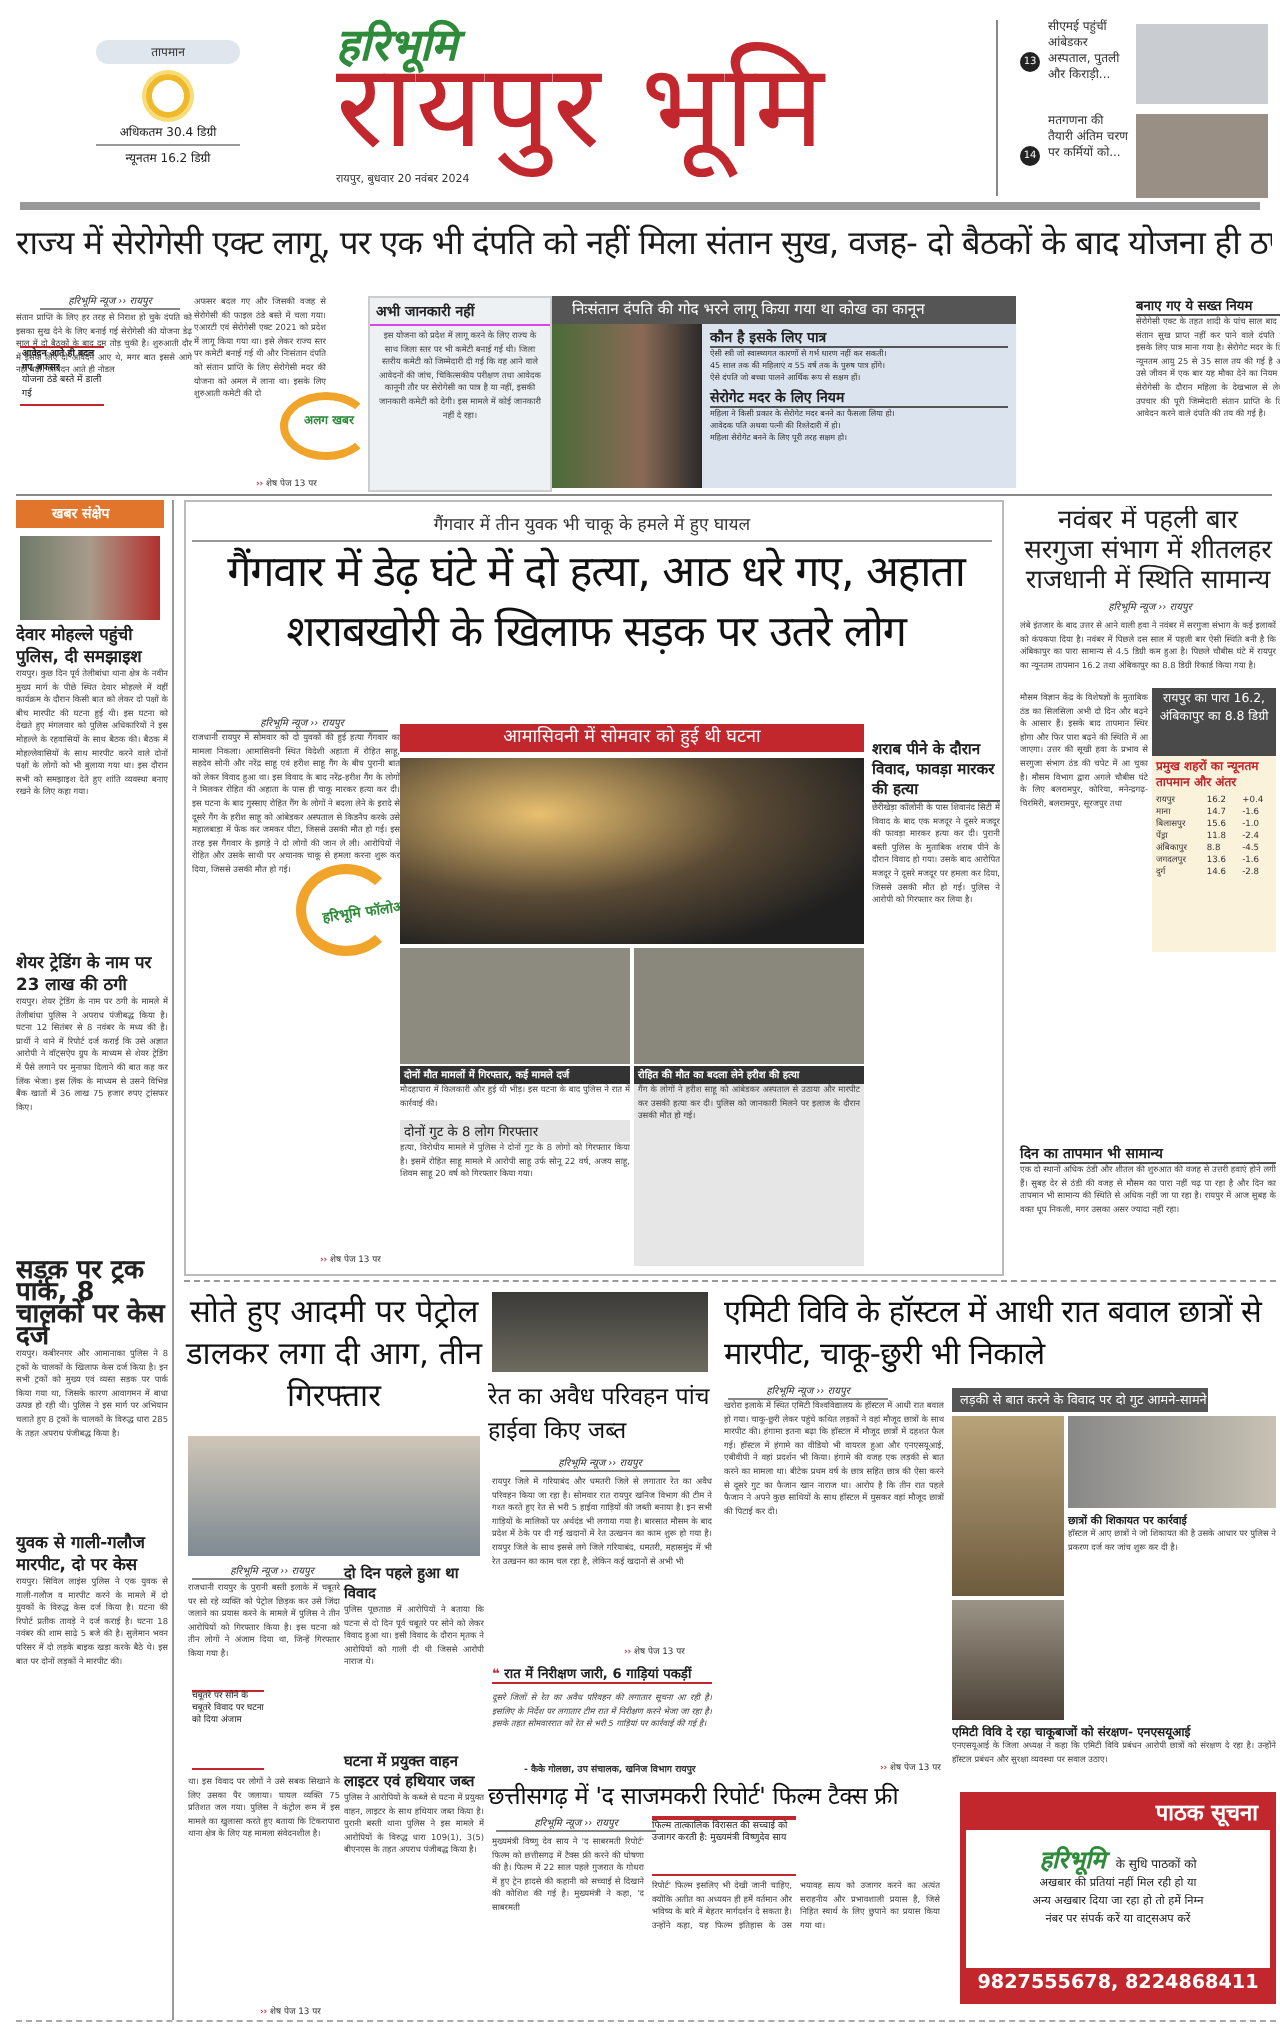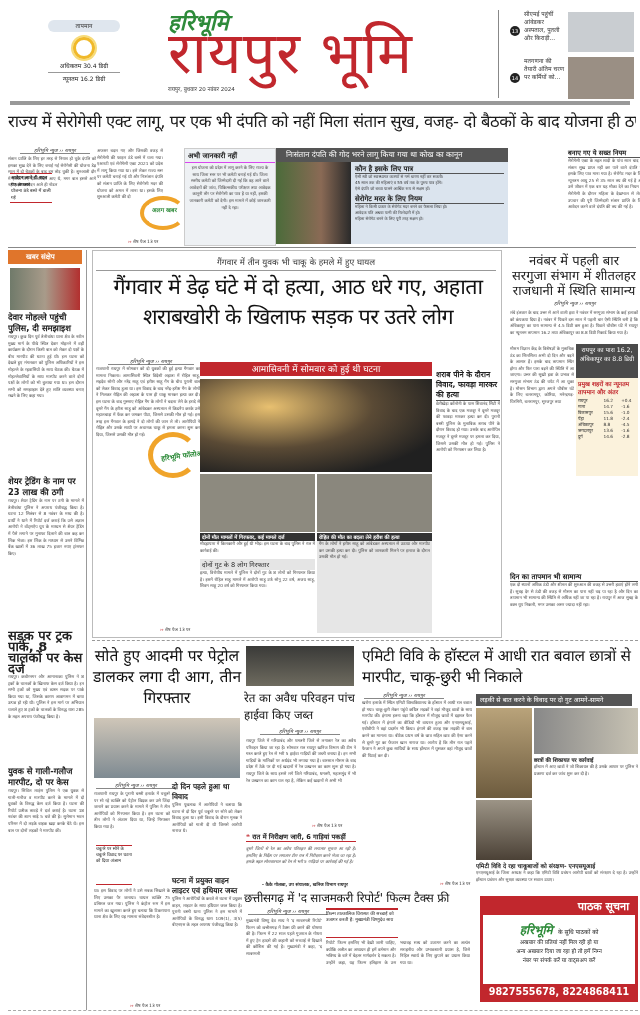--- a/index.html
+++ b/index.html
@@ -204,21 +204,21 @@
 <div class="abs" style="left:246px;top:832px;width:110px;font-size:6.6px;font-weight:bold;border-bottom:1px solid #c1272d">
   <span style="color:#c1272d">❝ </span><span>रात में निरीक्षण जारी, 6 गाड़ियां पकड़ीं</span>
 </div>
 <div class="abs txt" style="left:246px;top:846px;width:110px;height:34px;font-style:italic">दूसरे जिलों से रेत का अवैध परिवहन की लगातार सूचना आ रही है। इसलिए के निर्देश पर लगातार टीम रात में निरीक्षण करने भेजा जा रहा है। इसके तहत सोमवाररात को रेत से भरी 5 गाड़ियां पर कार्रवाई की गई है।</div>
 <div class="abs" style="left:262px;top:881px;width:96px;font-size:4.6px;font-weight:bold;color:#333">- कैके गोलछा, उप संचालक, खनिज विभाग रायपुर</div>
 
 <div class="abs hd" style="left:362px;top:646px;width:276px;font-size:15.4px;line-height:21px;color:#111;letter-spacing:-0.3px">एमिटी विवि के हॉस्टल में आधी रात बवाल छात्रों से मारपीट, चाकू-छुरी भी निकाले</div>
 <div class="abs byline" style="left:364px;top:692px;width:80px;text-align:center;border-bottom:1px solid #888">हरिभूमि न्यूज ›› रायपुर</div>
 <div class="abs txt" style="left:362px;top:700px;width:110px;height:180px">खरोरा इलाके में स्थित एमिटी विश्वविद्यालय के हॉस्टल में आधी रात बवाल हो गया। चाकू-छुरी लेकर पहुंचे कथित लड़कों ने वहां मौजूद छात्रों के साथ मारपीट की। हंगामा इतना बढ़ा कि हॉस्टल में मौजूद छात्रों में दहशत फैल गई। हॉस्टल में हंगामे का वीडियो भी वायरल हुआ और एनएसयूआई, एबीवीपी ने वहां प्रदर्शन भी किया। हंगामे की वजह एक लड़की से बात करने का मामला था। बीटेक प्रथम वर्ष के छात्र सहित छात्र की ऐसा करने से दूसरे गुट का फैजान खान नाराज था। आरोप है कि तीन रात पहले फैजान ने अपने कुछ साथियों के साथ हॉस्टल में घुसकर वहां मौजूद छात्रों की पिटाई कर दी।</div>
 <div class="abs cont" style="left:440px;top:880px"><b>››</b> <span>शेष पेज 13 पर</span></div>
-<div class="abs greybar" style="left:476px;top:694px;width:156px;height:12px;font-size:6.4px;line-height:12px;padding-left:4px;white-space:nowrap;overflow:hidden">लड़की से बात करने के विवाद पर दो गुट आमने-सामने</div>
+<div class="abs greybar" style="left:476px;top:694px;width:128px;height:12px;font-size:6.4px;line-height:12px;padding-left:4px;white-space:nowrap;overflow:hidden">लड़की से बात करने के विवाद पर दो गुट आमने-सामने</div>
 <div class="abs photo" style="left:476px;top:708px;width:56px;height:90px;background:linear-gradient(180deg,#b9a37a,#6d5b3e)"></div>
 <div class="abs" style="left:534px;top:756px;width:104px;height:60px">
   <div style="font-size:5.4px;font-weight:bold">छात्रों की शिकायत पर कार्रवाई</div>
   <div class="txt" style="height:48px">हॉस्टल में आए छात्रों ने जो शिकायत की है उसके आधार पर पुलिस ने प्रकरण दर्ज कर जांच शुरू कर दी है।</div>
 </div>
 <div class="abs photo" style="left:534px;top:708px;width:104px;height:46px;background:linear-gradient(90deg,#888,#c7c2b3)"></div>
 <div class="abs photo" style="left:476px;top:800px;width:56px;height:60px;background:linear-gradient(180deg,#9c9486,#4b4136)"></div>
 <div class="abs" style="left:476px;top:862px;width:162px;height:24px">
   <div style="font-size:6px;font-weight:bold;white-space:nowrap;overflow:hidden">एमिटी विवि दे रहा चाकूबाजों को संरक्षण- एनएसयूआई</div>
   <div class="txt" style="height:14px">एनएसयूआई के जिला अध्यक्ष ने कहा कि एमिटी विवि प्रबंधन आरोपी छात्रों को संरक्षण दे रहा है। उन्होंने हॉस्टल प्रबंधन और सुरक्षा व्यवस्था पर सवाल उठाए।</div>

